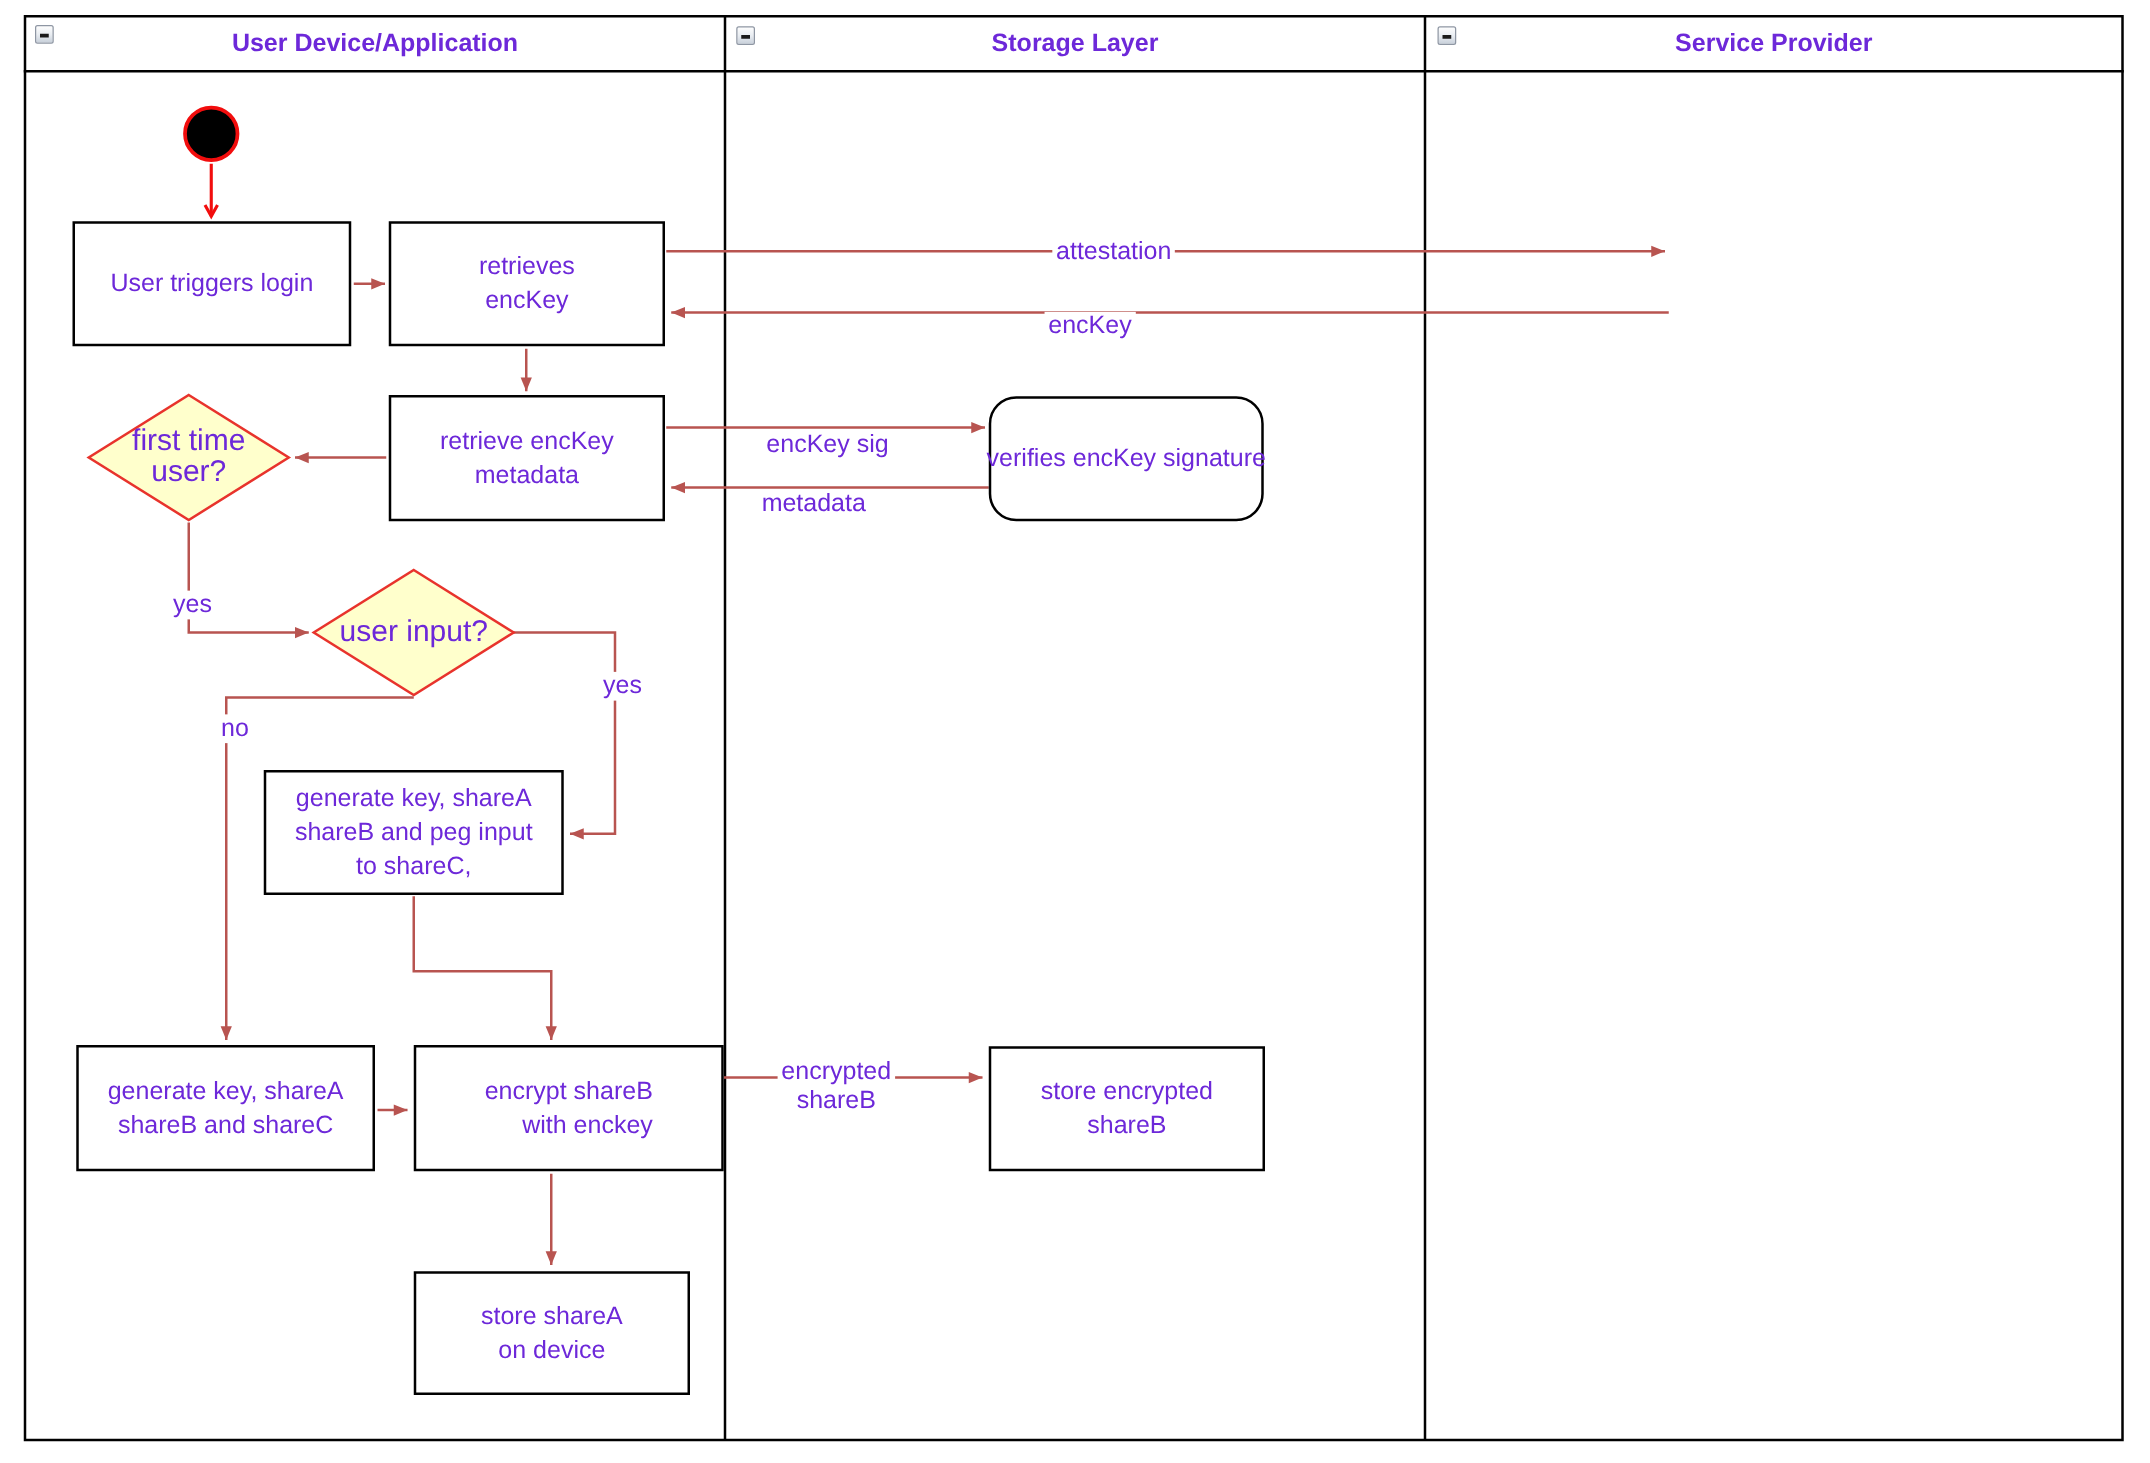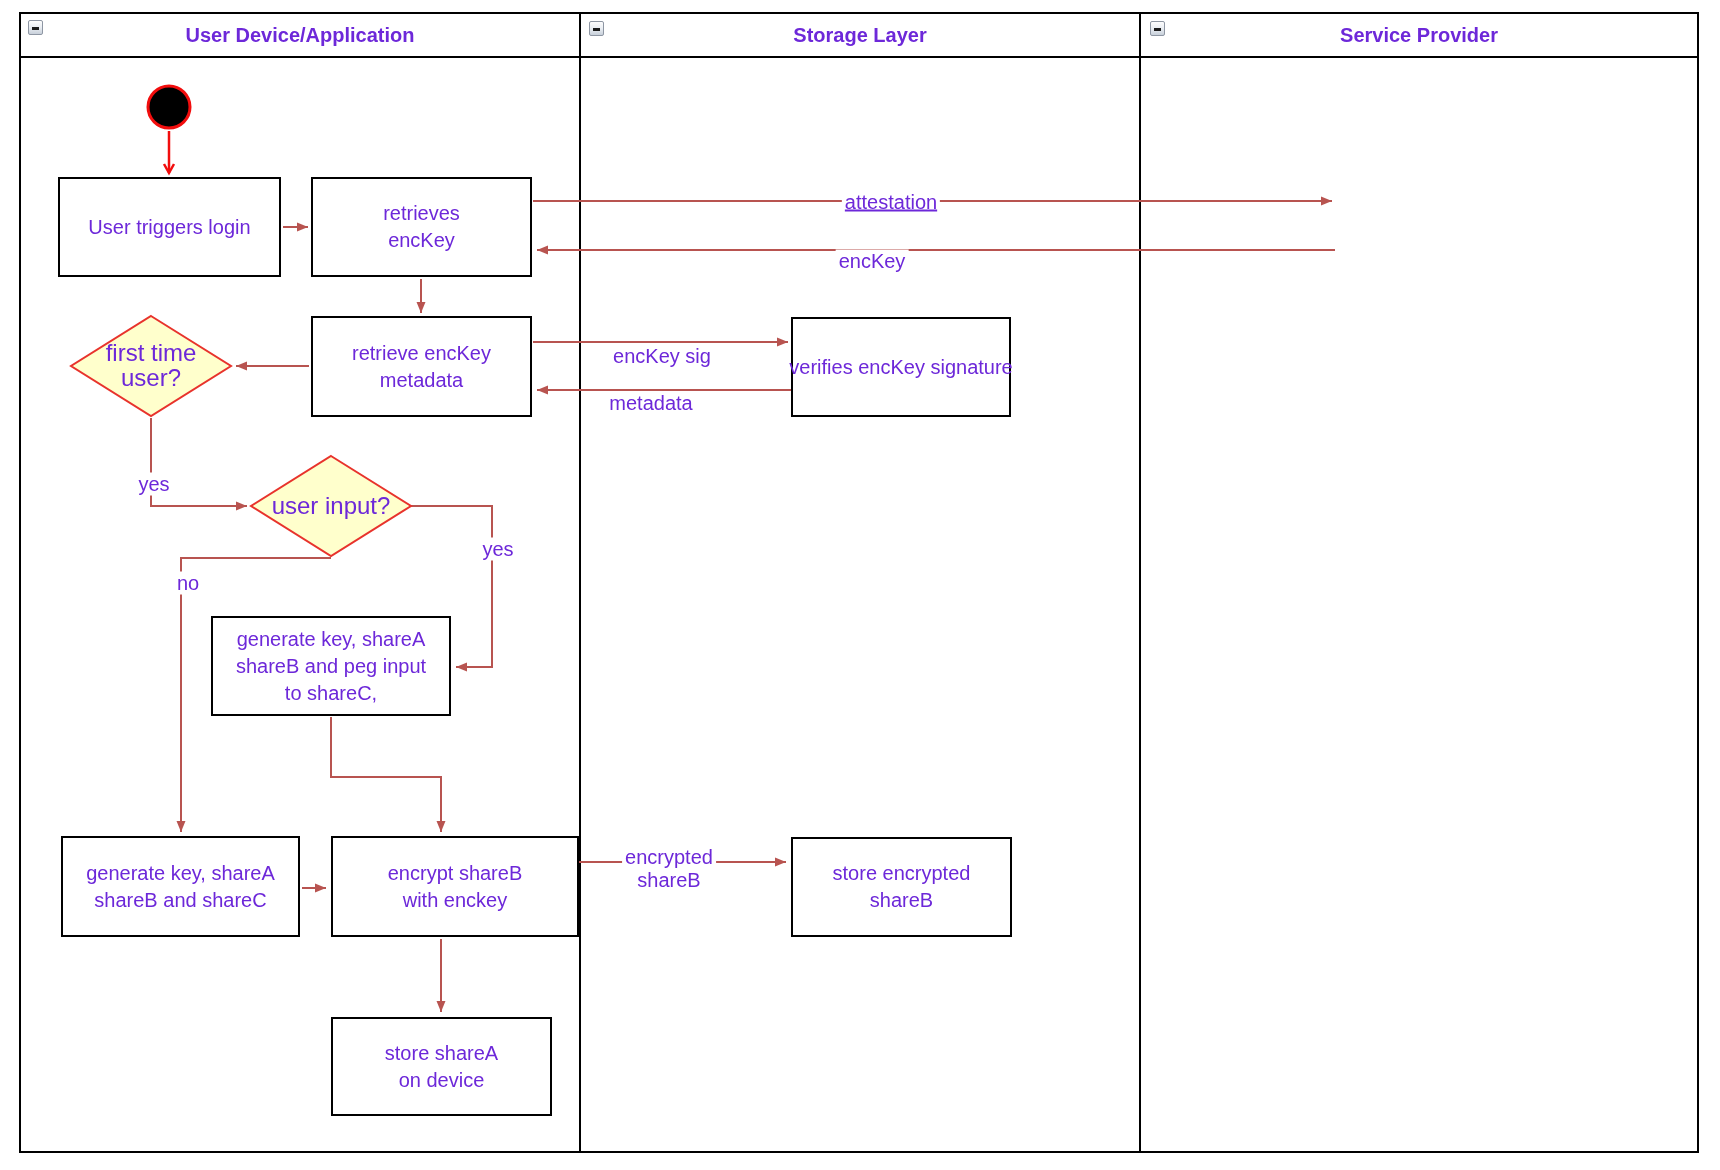--- a/index.html
+++ b/index.html
@@ -2,21 +2,21 @@
 <html><head>
 <meta charset="utf-8">
 <style>
   html,body{margin:0;padding:0;background:#ffffff;}
   .canvas{position:relative;width:1720px;height:1170px;background:#fff;
           font-family:"Liberation Sans", sans-serif;color:#6d28d9;overflow:hidden;}
   .canvas svg{position:absolute;left:0;top:0;}
   .node{position:absolute;box-sizing:border-box;background:#fff;border:2px solid #000;
         display:flex;align-items:center;justify-content:center;text-align:center;
         font-size:20px;line-height:27px;white-space:pre-line;}
-  .node.nowrap{white-space:nowrap;}
+  .node.nowrap{white-space:nowrap;border-radius:22px;}
   .lane-title{position:absolute;top:13px;height:44px;display:flex;align-items:center;
         justify-content:center;font-weight:bold;font-size:20px;}
   .collapse{position:absolute;width:15px;height:15px;box-sizing:border-box;
         border:1px solid #8e96a3;border-radius:2px;
         background:linear-gradient(180deg,#fdfdfd,#e9edf2 50%,#c8d0da);}
   .collapse::after{content:"";position:absolute;left:3px;right:3px;top:6px;height:3px;background:#1b1b1b;}
   .elabel{position:absolute;transform:translate(-50%,-50%);font-size:20px;line-height:23px;
         text-align:center;white-space:pre-line;background:#fff;padding:0 3px;}
   .elabel.nobg{background:transparent;padding:0;}
   .dlabel{position:absolute;transform:translate(-50%,-50%);font-size:24px;line-height:25px;
@@ -79,32 +79,32 @@
   <div class="node" style="left:311px;top:177px;width:221px;height:100px;">retrieves
 encKey</div>
   <div class="node" style="left:311px;top:316px;width:221px;height:101px;">retrieve encKey
 metadata</div>
   <div class="node nowrap" style="left:791px;top:317px;width:220px;height:100px;">verifies encKey signature</div>
   <div class="node" style="left:211px;top:616px;width:240px;height:100px;">generate key, shareA
 shareB and peg input
 to shareC,</div>
   <div class="node" style="left:61px;top:836px;width:239px;height:101px;">generate key, shareA
 shareB and shareC</div>
-  <div class="node" style="left:331px;top:836px;width:248px;height:101px;">encrypt shareB
+  <div class="node" style="left:331px;top:836px;width:248px;height:101px;text-align:right;">encrypt shareB
 with enckey</div>
   <div class="node" style="left:791px;top:837px;width:221px;height:100px;">store encrypted
 shareB</div>
   <div class="node" style="left:331px;top:1017px;width:221px;height:99px;">store shareA
 on device</div>
 
   <div class="dlabel" style="left:151px;top:365px;">first time
 user?</div>
   <div class="dlabel" style="left:331px;top:505px;">user input?</div>
 
-  <div class="elabel" style="left:891px;top:202px;text-decoration:underline;">attestation</div>
+  <div class="elabel" style="left:891px;top:202px;">attestation</div>
   <div class="elabel" style="left:872px;top:261px;">encKey</div>
   <div class="elabel" style="left:662px;top:356px;">encKey sig</div>
   <div class="elabel nobg" style="left:651px;top:403px;">metadata</div>
   <div class="elabel" style="left:154px;top:484px;">yes</div>
   <div class="elabel" style="left:498px;top:549px;">yes</div>
   <div class="elabel" style="left:188px;top:583px;">no</div>
   <div class="elabel" style="left:669px;top:869px;">encrypted
 shareB</div>
 
 </div>

